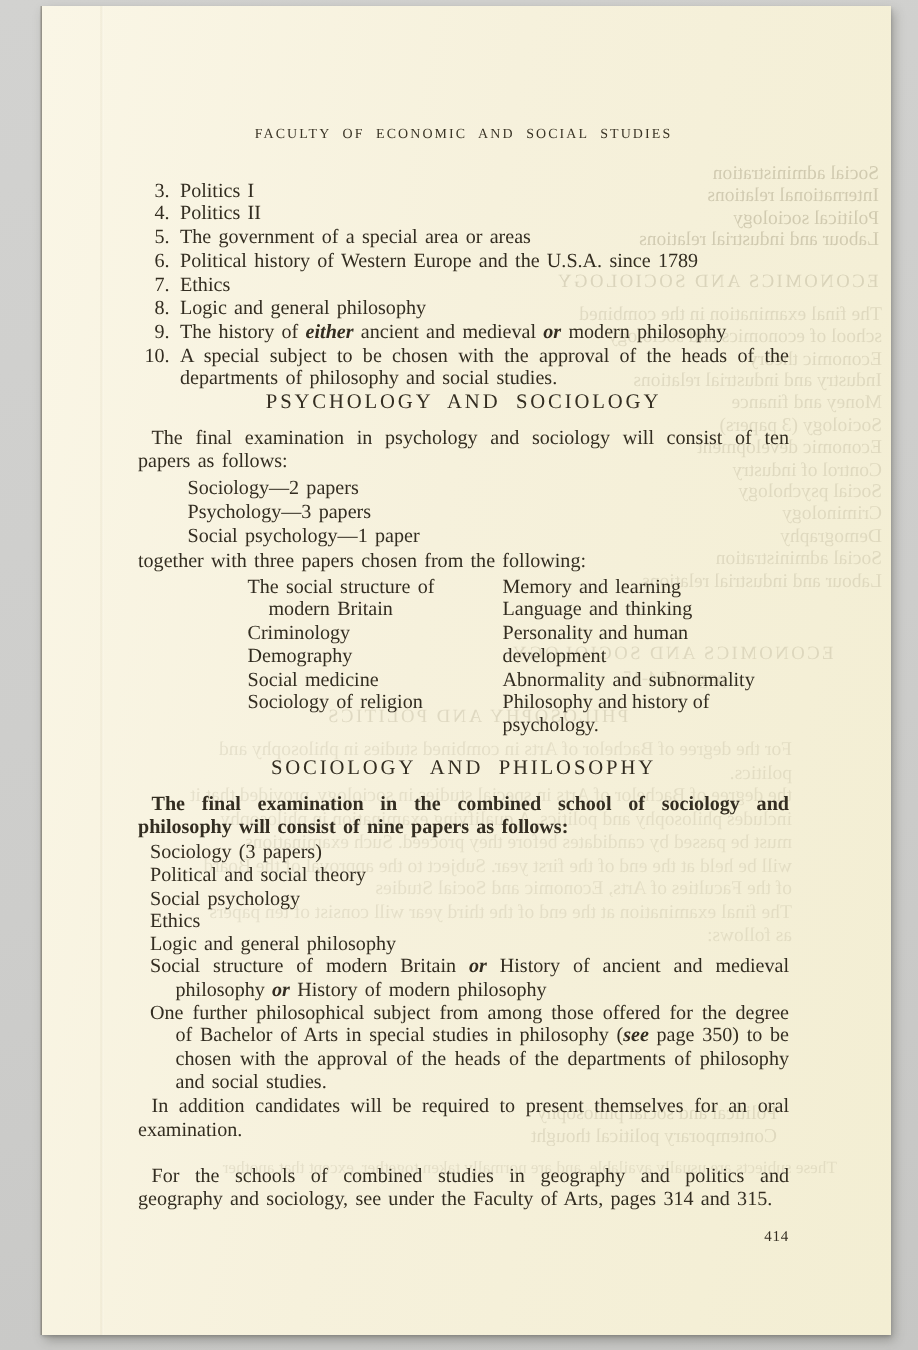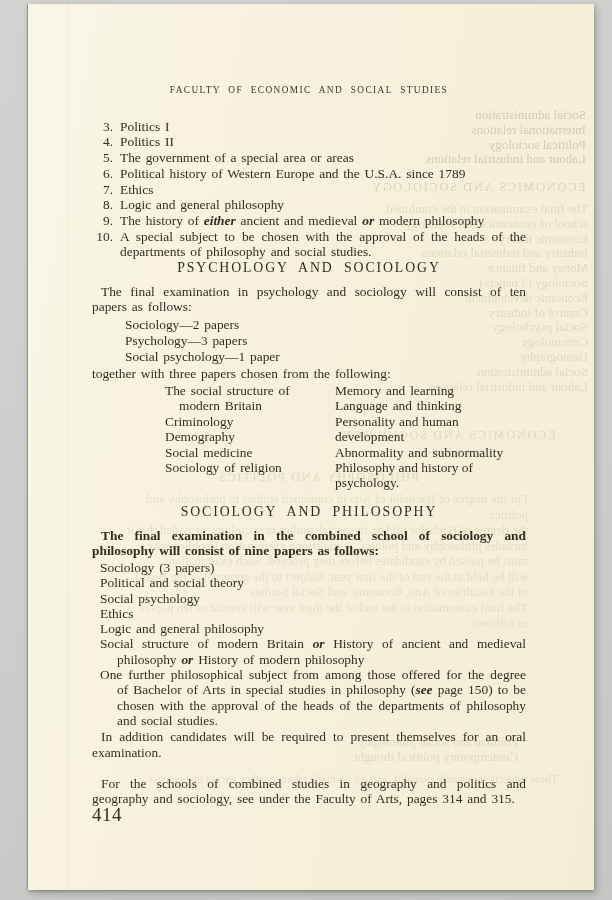--- a/index.html
+++ b/index.html
@@ -52,21 +52,21 @@
   .options { margin-top:1px; margin-left:73px; display:flex; line-height:15.4px; }
   .options .col-left  { width:170px; flex:none; }
   .options .col-right { flex:1; }
   .cont { padding-left:14px; }
   .intro2 { margin-top:8px;font-weight:bold; }
   .phil-list { margin-top:1px; margin-left:8px; line-height:15.3px; }
   .phil-item { text-align:justify; }
   .hang { padding-left:17px; text-indent:-17px; }
   .oral { margin-top:1px; }
   .footer-note { margin-top:15px; }
-  .page-number { font-size:19px; letter-spacing:.5px; }
+  .page-number { margin-top:10px; font-size:10px; letter-spacing:.5px;text-align:right; }
   .em { font-style:italic;font-weight:bold; }
 </style>
 </head>
 <body>
 
 <div class="sheet">
   <div class="crease"></div>
 
   <div class="ghost" style="left:352px; top:104px; width:206px; opacity:.34;">Social administration
 International relations
@@ -175,21 +175,21 @@
 
     <div class="para indent1 intro2">The final examination in the combined school of sociology and philosophy will consist of nine papers as follows:</div>
 
     <div class="phil-list">
       <div class="phil-item">Sociology (3 papers)</div>
       <div class="phil-item">Political and social theory</div>
       <div class="phil-item">Social psychology</div>
       <div class="phil-item">Ethics</div>
       <div class="phil-item">Logic and general philosophy</div>
       <div class="phil-item hang"><span>Social structure of modern Britain </span><span class="em">or</span><span> History of ancient and medieval philosophy </span><span class="em">or</span><span> History of modern philosophy</span></div>
-      <div class="phil-item hang"><span>One further philosophical subject from among those offered for the degree of Bachelor of Arts in special studies in philosophy (</span><span class="em">see</span><span> page 150) to be chosen with the approval of the heads of the departments of philosophy and social studies.</span></div>
+      <div class="phil-item hang"><span>One further philosophical subject from among those offered for the degree of Bachelor of Arts in special studies in philosophy (</span><span class="em">see</span><span> page 350) to be chosen with the approval of the heads of the departments of philosophy and social studies.</span></div>
     </div>
 
     <div class="para indent1 oral">In addition candidates will be required to present themselves for an oral examination.</div>
 
     <div class="para indent1 footer-note">For the schools of combined studies in geography and politics and geography and sociology, see under the Faculty of Arts, pages 314 and 315.</div>
 
     <div class="page-number">414</div>
 
   </div>
 </div>

